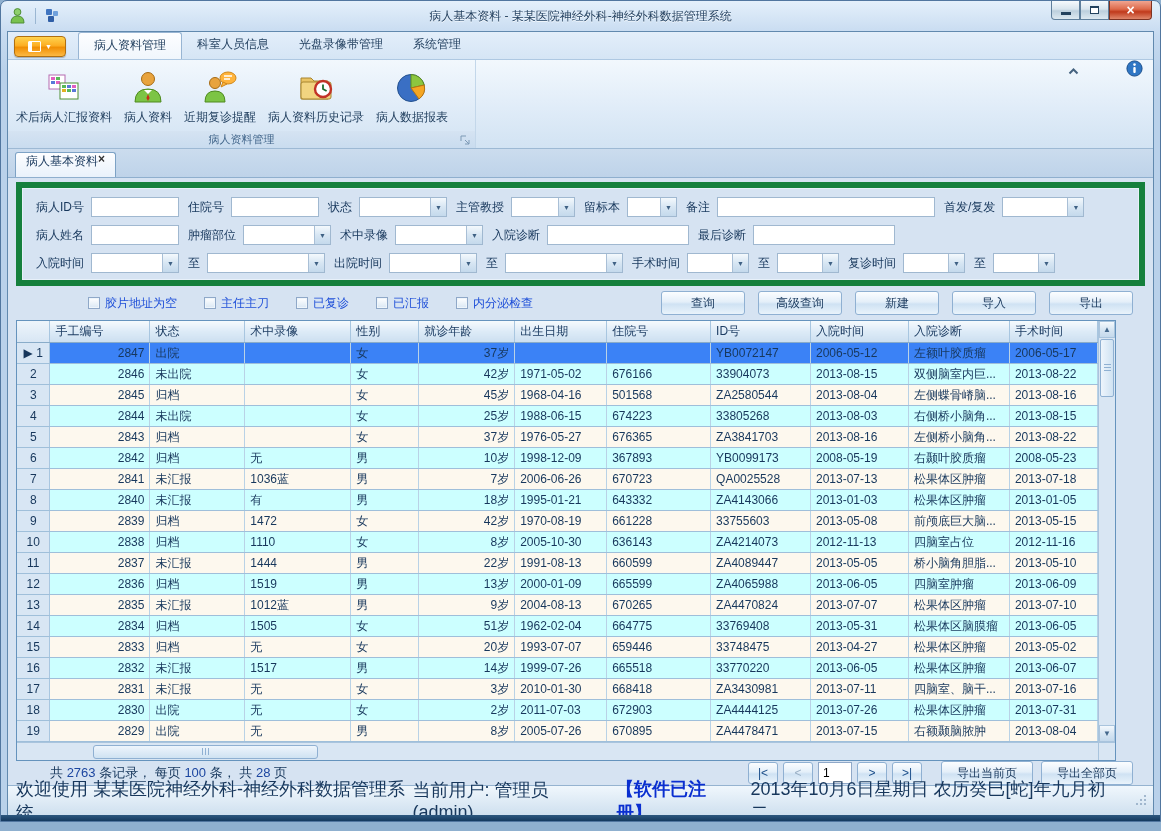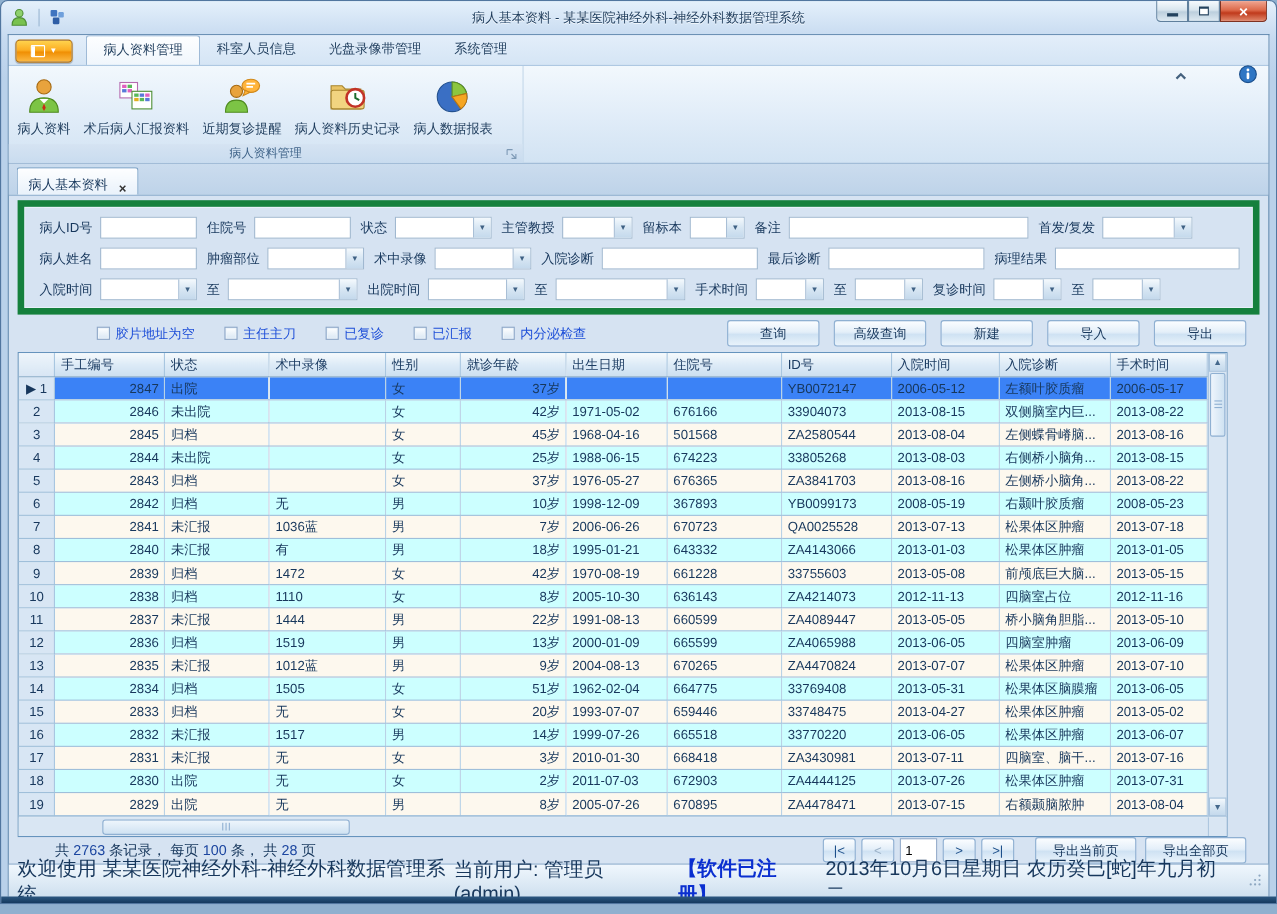--- a/index.html
+++ b/index.html
@@ -37,21 +37,21 @@
     background:linear-gradient(#f2f8fd,#e0ecf8 55%,#d2e3f3);display:flex;position:relative;}
   .rgroup{width:468px;display:flex;flex-direction:column;border-right:1px solid #c3d7ea;}
   .rbtns{flex:1;display:flex;align-items:center;padding:2px 2px 0 2px;}
   .rbtn{display:flex;flex-direction:column;align-items:center;gap:4px;padding:5px 6px 3px 6px;border-radius:3px;}
   .rlabel{font-size:12px;color:#1e3c5c;white-space:nowrap;}
   .rstrip{height:17px;background:linear-gradient(#d5e3f2,#c9dcef);display:flex;align-items:center;justify-content:center;
     font-size:11px;color:#41658a;position:relative;}
   .launcher{position:absolute;right:4px;bottom:2px;width:11px;height:11px;}
   
   .docbar{height:29px;flex:0 0 auto;background:linear-gradient(#cbdcee,#bed3e9);border-bottom:1px solid #8fafce;display:flex;align-items:flex-end;padding-left:7px;}
-  .doctab{height:25px;padding:0 10px;display:flex;align-items:flex-end;gap:10px;font-size:12px;color:#17375c;
+  .doctab{height:25px;padding:0 10px;display:flex;align-items:flex-start;gap:0;font-size:12px;color:#17375c;
     background:linear-gradient(#fdfeff,#e9f2fb);border:1px solid #7da2c5;border-bottom:none;border-radius:3px 3px 0 0;}
   .doctab .x{font-weight:bold;font-size:12px;color:#333;line-height:1;}
   
   .content{flex:1;min-height:0;display:flex;flex-direction:column;padding:4px 8px 0 8px;}
   .filterbox{border:6px solid #15803d;box-shadow:inset 0 0 0 1px #e7f0f9;padding:5px 0 3px 14px;}
   .frow{height:28px;display:flex;align-items:center;}
   .ff{display:flex;align-items:center;margin-right:9px;}
   .flabel{font-size:12px;color:#17375c;margin-right:7px;white-space:nowrap;}
   .tin{height:20px;border:1px solid #a0b8d0;background:#fff;font-size:12px;padding:0 3px;outline:none;}
   .sel{height:20px;border:1px solid #a0b8d0;background:#fff;display:flex;align-items:stretch;}
@@ -174,50 +174,50 @@
         </span>
       </div>
     </div>
 
     <div class="ribbon">
       <div class="rgroup">
         <div class="rbtns">
             <div class="rbtn">
               <span class="ricon">
                 <svg width="36" height="36" viewBox="0 0 36 36">
-                  <circle cx="18" cy="10" r="6.5" fill="#e8a33d" stroke="#a66b14"></circle>
-                  <path d="M5 33 q0 -13 13 -13 q13 0 13 13 z" fill="#7cc445" stroke="#4e8a1f"></path>
-                  <path d="M14 21 l4 4 l4 -4" fill="#fff"></path>
-                  <path d="M18 25 l-1.6 4 l1.6 3 l1.6 -3 z" fill="#c92c17"></path>
-                </svg>
-              </span>
-              <span class="rlabel">病人资料</span>
-            </div>
-            <div class="rbtn">
-              <span class="ricon">
-                <svg width="36" height="36" viewBox="0 0 36 36">
                   <rect x="3" y="6" width="16" height="14" fill="#fff" stroke="#b56bb0"></rect>
                   <rect x="5" y="8" width="4" height="3" fill="#e060c0"></rect>
                   <rect x="10" y="8" width="4" height="3" fill="#58b858"></rect>
                   <rect x="5" y="12" width="4" height="3" fill="#5878d8"></rect>
                   <rect x="10" y="12" width="4" height="3" fill="#e060c0"></rect>
                   <rect x="14" y="14" width="18" height="16" fill="#fff" stroke="#4f8f35"></rect>
                   <rect x="16" y="16" width="4" height="3" fill="#58b858"></rect>
                   <rect x="21" y="16" width="4" height="3" fill="#5878d8"></rect>
                   <rect x="26" y="16" width="4" height="3" fill="#e060c0"></rect>
                   <rect x="16" y="20" width="4" height="3" fill="#e0b020"></rect>
                   <rect x="21" y="20" width="4" height="3" fill="#58b858"></rect>
                   <rect x="26" y="20" width="4" height="3" fill="#5878d8"></rect>
                 </svg>
               </span>
               <span class="rlabel">术后病人汇报资料</span>
             </div>
             <div class="rbtn">
               <span class="ricon">
                 <svg width="36" height="36" viewBox="0 0 36 36">
+                  <circle cx="18" cy="10" r="6.5" fill="#e8a33d" stroke="#a66b14"></circle>
+                  <path d="M5 33 q0 -13 13 -13 q13 0 13 13 z" fill="#7cc445" stroke="#4e8a1f"></path>
+                  <path d="M14 21 l4 4 l4 -4" fill="#fff"></path>
+                  <path d="M18 25 l-1.6 4 l1.6 3 l1.6 -3 z" fill="#c92c17"></path>
+                </svg>
+              </span>
+              <span class="rlabel">病人资料</span>
+            </div>
+            <div class="rbtn">
+              <span class="ricon">
+                <svg width="36" height="36" viewBox="0 0 36 36">
                   <circle cx="13" cy="14" r="5.5" fill="#e8a33d" stroke="#a66b14"></circle>
                   <path d="M3 33 q0 -11 10 -11 q10 0 10 11 z" fill="#7cc445" stroke="#4e8a1f"></path>
                   <ellipse cx="26" cy="9" rx="8" ry="6" fill="#ffb43c" stroke="#d0881a"></ellipse>
                   <path d="M21 13 l-2 5 l6 -3 z" fill="#ffb43c" stroke="#d0881a"></path>
                   <path d="M22 7 h8 M22 10 h6" stroke="#fff" stroke-width="1.6"></path>
                 </svg>
               </span>
               <span class="rlabel">近期复诊提醒</span>
             </div>
             <div class="rbtn">
@@ -325,24 +325,20 @@
                 <span class="arr">▼</span>
               </div>
             </div>
             <div class="ff">
               <span class="flabel">入院诊断</span>
               <input class="tin" type="text" style="width: 142px;">
             </div>
             <div class="ff">
               <span class="flabel">最后诊断</span>
               <input class="tin" type="text" style="width: 142px;">
-            </div>
-            <div class="ff">
-              <span class="flabel">病理结果</span>
-              <input class="tin" type="text" style="width: 168px;">
             </div>
           </div>
         <div class="frow">
             <div class="ff">
               <span class="flabel">入院时间</span>
               <div class="sel" style="width: 88px;">
                 <span class="box"></span>
                 <span class="arr">▼</span>
               </div>
             </div>

